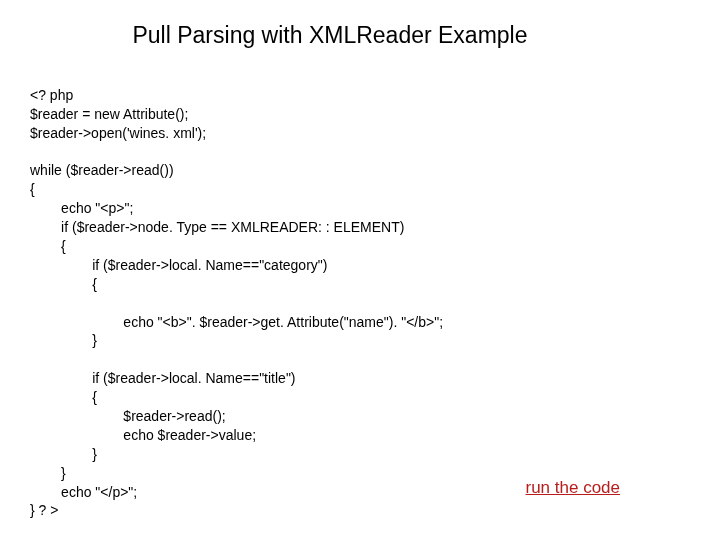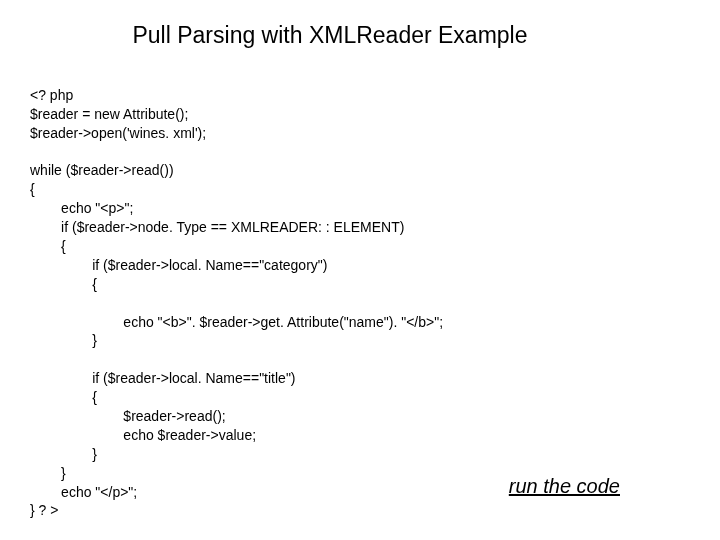--- a/index.html
+++ b/index.html
@@ -28,25 +28,24 @@
   .code {
     font-size: 14px;
     line-height: 1.35;
     white-space: pre;
     font-family: Arial, Helvetica, sans-serif;
   }
   .link {
     position: absolute;
     right: 40px;
     bottom: 42px;
-    color: #000000;
+    color: #b91c1c;
     text-decoration: underline;
-    font-size: 20px;
+    font-size: 17px;
     cursor: pointer;
-    font-style: italic;
   }
 </style>
 </head>
 <body>
 
 <div class="slide">
   <h1 class="title">Pull Parsing with XMLReader Example</h1>
 
   <div class="code">
 <span>&lt;? php</span>

